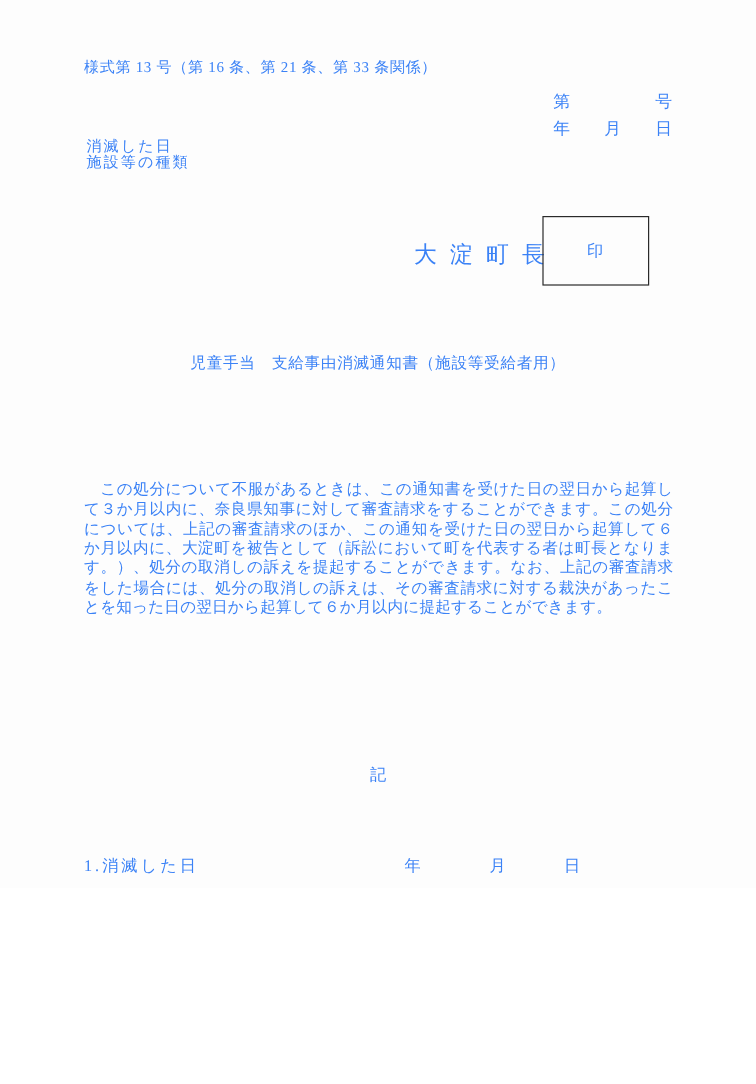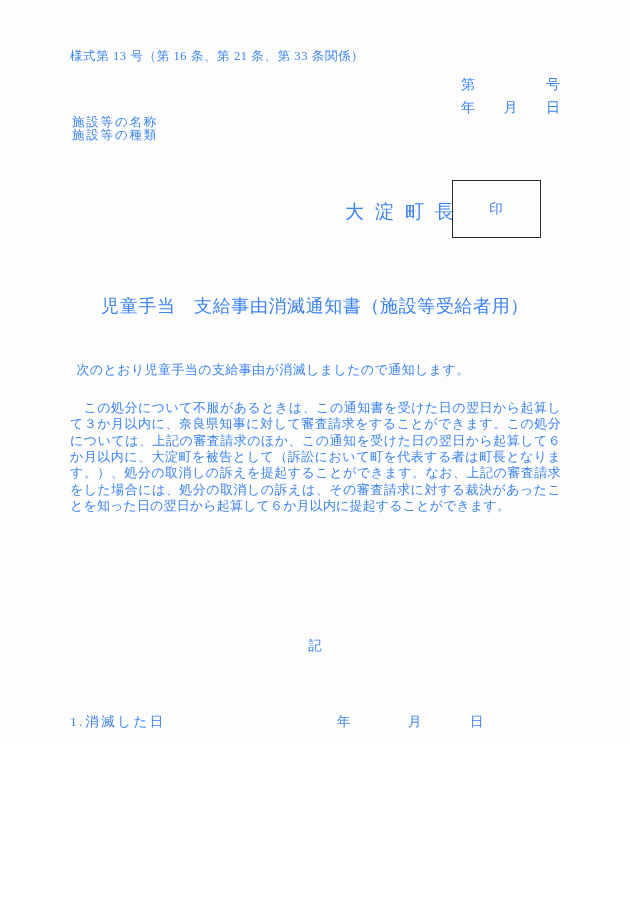--- a/index.html
+++ b/index.html
@@ -79,21 +79,21 @@
     font-size: 13.5px;
     letter-spacing: 1px;
   }
   .doc-title {
     position: absolute;
     left: 0;
     top: 294px;
     width: 630px;
     margin: 0;
     text-align: center;
-    font-size: 18px;
+    font-size: 13px;
     font-weight: normal;
     letter-spacing: 0.6px;
     white-space: nowrap;
   }
   .intro {
     position: absolute;
     left: 63px;
     top: 361px;
     margin: 0;
     font-size: 13px;
@@ -153,33 +153,32 @@
     <span>号</span>
   </div>
 
   <div class="date-line">
     <span>年</span>
     <span>月</span>
     <span>日</span>
   </div>
 
   <div class="recipient">
-    <div>施設等の名称</div>
+    <div>消滅した日</div>
     <div>施設等の種類</div>
   </div>
 
   <div class="issuer">大淀町長</div>
 
   <div class="seal-box">
     <span>印</span>
   </div>
 
   <h1 class="doc-title">児童手当　支給事由消滅通知書（施設等受給者用）</h1>
 
-  <p class="intro">　次のとおり児童手当の支給事由が消滅しましたので通知します。</p>
 
   <div class="body-text">
     <p>　この処分について不服があるときは、この通知書を受けた日の翌日から起算して３か月以内に、奈良県知事に対して審査請求をすることができます。この処分については、上記の審査請求のほか、この通知を受けた日の翌日から起算して６か月以内に、大淀町を被告として（訴訟において町を代表する者は町長となります。）、処分の取消しの訴えを提起することができます。なお、上記の審査請求をした場合には、処分の取消しの訴えは、その審査請求に対する裁決があったことを知った日の翌日から起算して６か月以内に提起することができます。</p>
   </div>
 
   <div class="ki-heading">記</div>
 
   <div class="item item-1">
     <span class="item-label">1.消滅した日</span>
     <span class="field-year">年</span>

